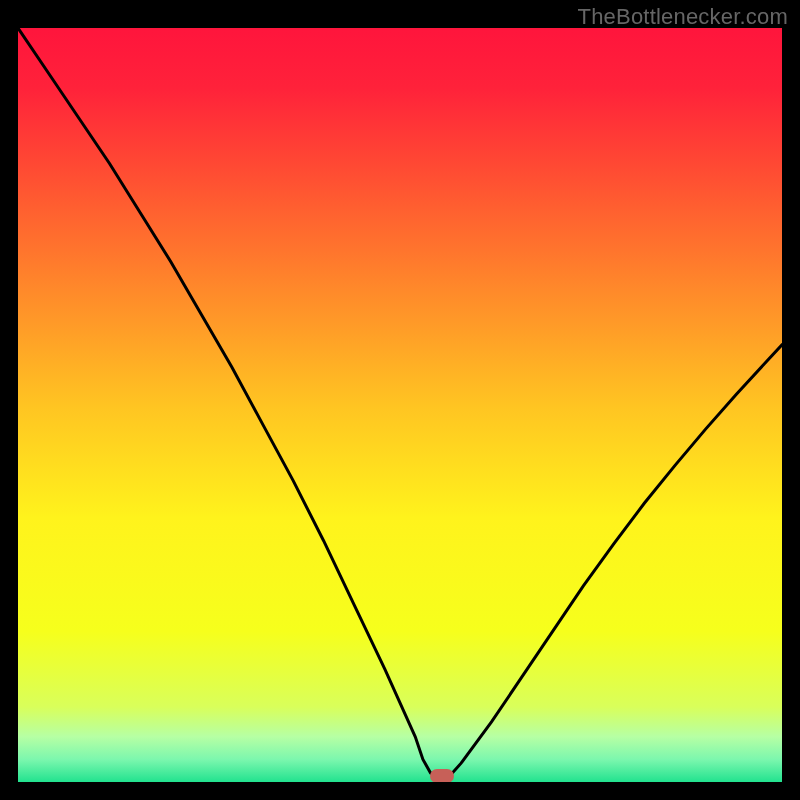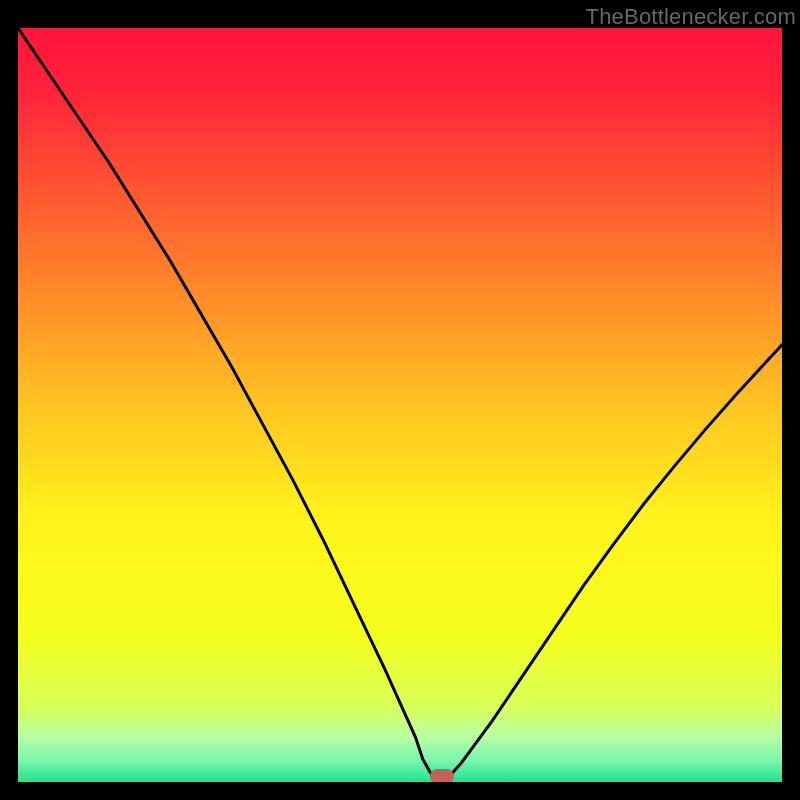--- a/index.html
+++ b/index.html
@@ -13,21 +13,21 @@
   }
   .frame {
     position: relative;
     width: 800px;
     height: 800px;
     background: #000;
   }
   .watermark {
     position: absolute;
     top: 4px;
-    right: 4px;
+    right: 12px;
     color: #666666;
     font-size: 22px;
     font-weight: 400;
     letter-spacing: 0.2px;
     z-index: 10;
   }
   .plot-area {
     position: absolute;
     left: 18px;
     top: 28px;

